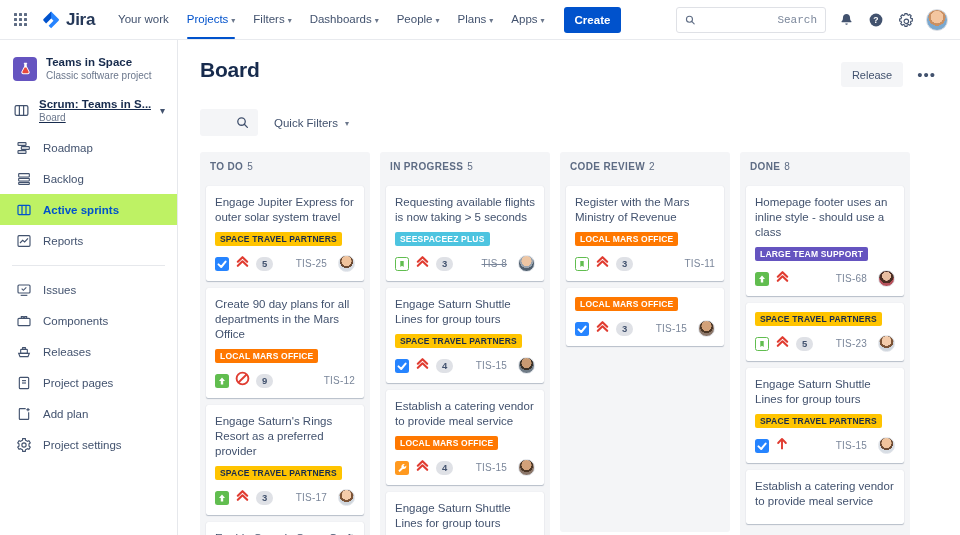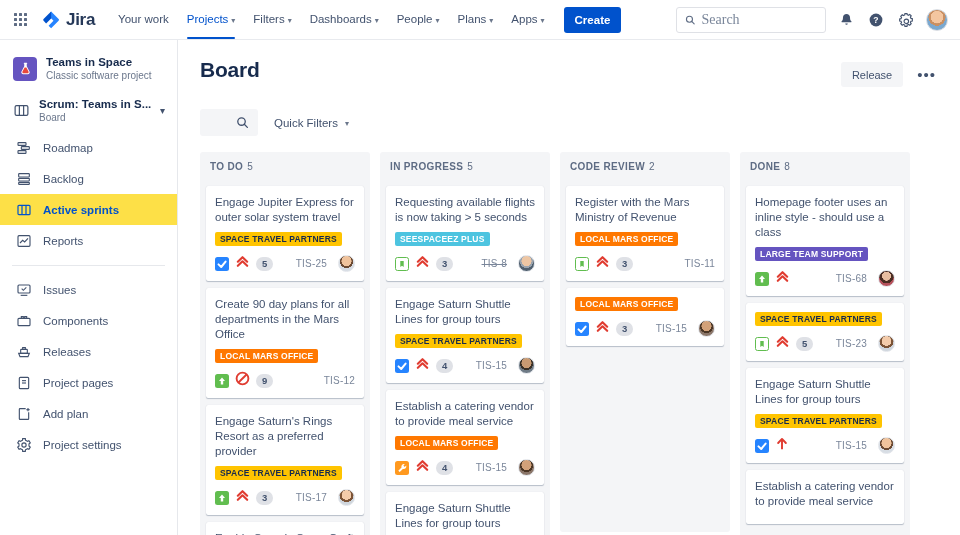--- a/index.html
+++ b/index.html
@@ -55,22 +55,22 @@
     margin-left: 10px; cursor: pointer;
   }
 
   .nav-right { margin-left: auto; display: flex; align-items: center; gap: 10px; }
   .searchbox {
     width: 150px; height: 26px; border: 1.4px solid #dfe1e6; border-radius: 3px;
     display: flex; align-items: center; gap: 6px; padding: 0 8px; background: #fff;
     cursor: text;
   }
   .searchbox input {
-    border: none; outline: none; font-size: 14px; color: #5e6c84;
-    font-family: Liberation Serif, serif; width: 100%; background: transparent;
+    border: none; outline: none; font-size: 11px; color: #5e6c84;
+    font-family: Liberation Mono, monospace; width: 100%; background: transparent; text-align: right;
   }
   .searchbox input::placeholder { color: #7a869a; }
   .icon-btn { width: 20px; height: 20px; display: flex; align-items: center; justify-content: center; cursor: pointer; }
   .avatar-top {
     width: 22px; height: 22px; border-radius: 50%; cursor: pointer;
     background: radial-gradient(circle at 50% 36%, #f4c6a0 0 38%, #c98f62 39% 52%, #7aa8cf 53% 100%);
     border: 1px solid #d9dde3;
   }
 
   
@@ -88,29 +88,29 @@
     display: flex; align-items: center; justify-content: center; flex-shrink: 0;
   }
   .proj-text { overflow: hidden; }
   .proj-name { font-size: 11.5px; font-weight: 600; color: #172b4d; line-height: 14px; white-space: nowrap; }
   .proj-sub { font-size: 10px; color: #6b778c; line-height: 13px; white-space: nowrap; }
 
   .board-row {
     display: flex; align-items: center; gap: 9px;
     padding: 6px 10px 8px 13px; cursor: pointer;
   }
-  .board-row .proj-text { flex: 1; }
+  .board-row .proj-text { flex: 1; text-decoration: underline; }
   .board-chevron { color: #42526e; font-size: 10px; margin-right: 2px; }
 
   .side-item {
     display: flex; align-items: center; gap: 11px;
     height: 31px; padding: 0 10px 0 15px; cursor: pointer;
     font-size: 11.5px; color: #42526e;
   }
-  .side-item.active { background: #fde047; color: #0052cc; font-weight: 600; }
+  .side-item.active { background: #bef264; color: #0052cc; font-weight: 600; }
   .side-item.active .sicon svg { stroke: #0052cc; }
   .sicon { width: 17px; height: 17px; display: flex; align-items: center; justify-content: center; flex-shrink: 0; }
   .sdiv { height: 1px; background: #e6e8ec; margin: 9px 12px 8px 12px; }
 
   
   .main { flex: 1; padding: 18px 0 0 22px; overflow: hidden; position: relative; }
   .page-head { display: flex; align-items: flex-start; padding-right: 20px; }
   .page-title { font-size: 21px; font-weight: 600; color: #172b4d; letter-spacing: -0.2px; }
   .head-right { margin-left: auto; display: flex; align-items: center; gap: 10px; padding-top: 4px; }
   .release-btn {

